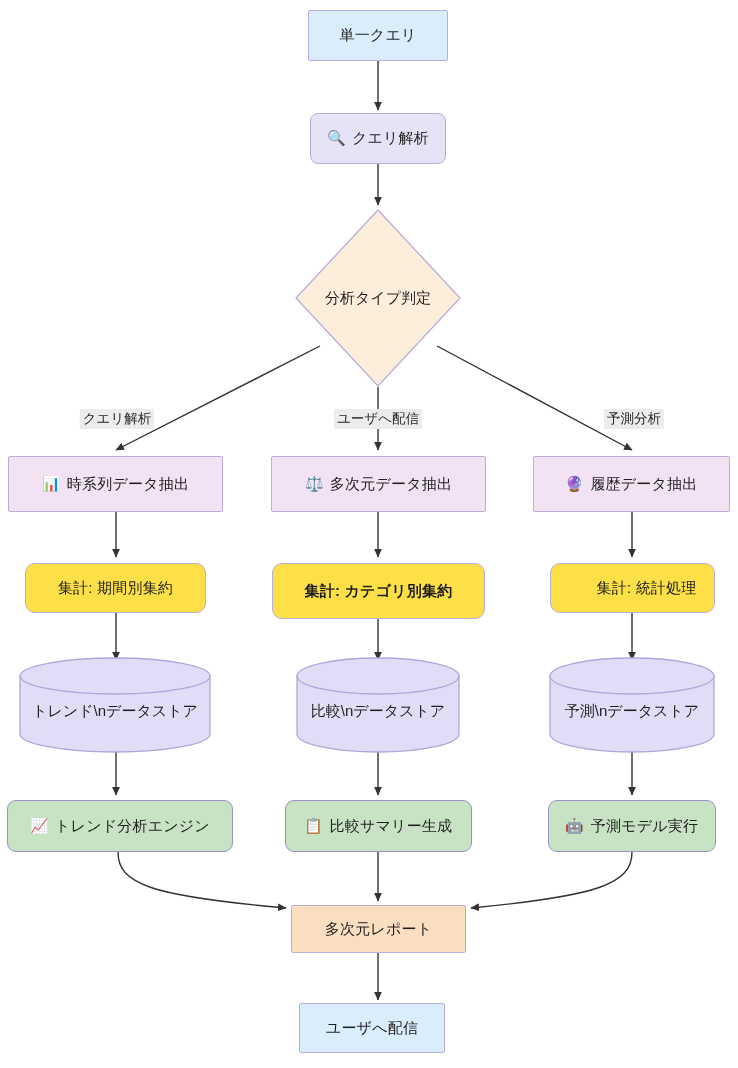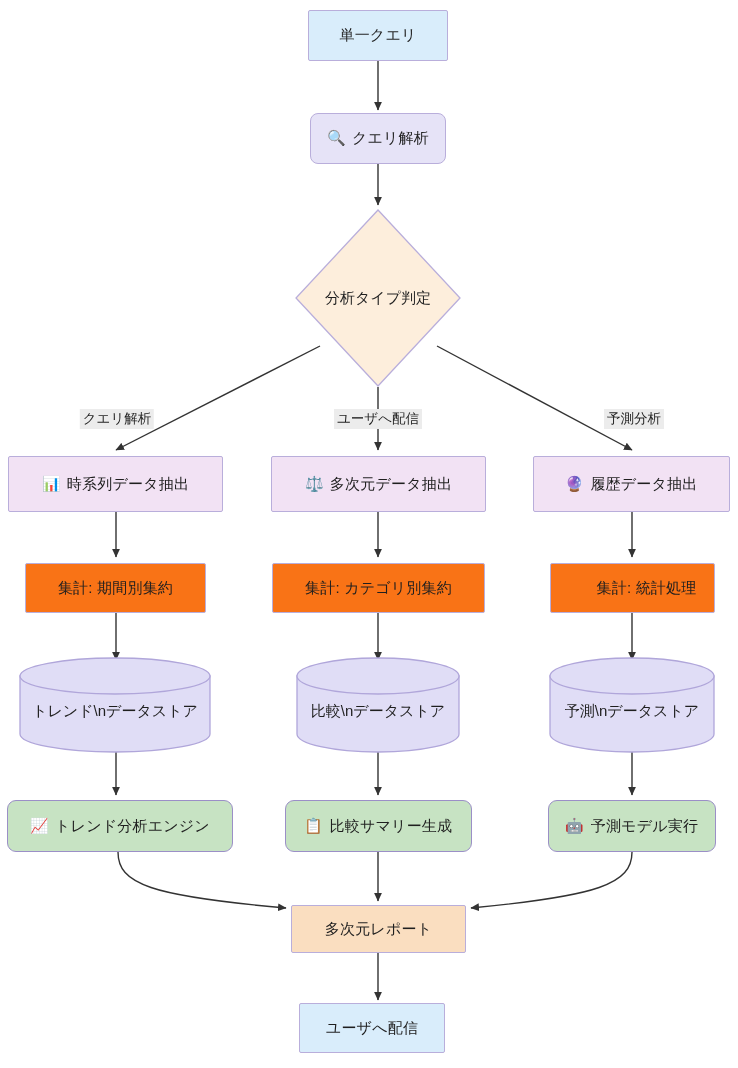--- a/index.html
+++ b/index.html
@@ -45,23 +45,23 @@
     background: #d9edfb;
     border: 1.3px solid #b9aedb;
     border-radius: 2px;
   }
   .n-lavender {
     background: #e6e3f7;
     border: 1.3px solid #b9aedb;
     border-radius: 8px;
   }
   .n-plain-lav {
-    background: #f97316;
-    border: 1.3px solid #b9aedb;
-    border-radius: 2px;
+    background: #fde047;
+    border: 1.3px solid #b9aedb;
+    border-radius: 10px;
   }
   .n-pink {
     background: #f2e2f4;
     border: 1.3px solid #b9aedb;
     border-radius: 2px;
   }
   .n-green {
     background: #c7e3c3;
     border: 1.3px solid #9b8fc7;
     border-radius: 9px;
@@ -203,21 +203,21 @@
     <span>多次元データ抽出</span>
   </div>
   <div class="node n-pink" style="left:533px; top:456px; width:197px; height:56px;">
     <span class="ico">🔮</span>
     <span>履歴データ抽出</span>
   </div>
 
   <div class="node n-plain-lav" style="left:25px; top:563px; width:181px; height:50px;">
     <span>集計: 期間別集約</span>
   </div>
-  <div class="node n-plain-lav" style="left:272px; top:563px; width:213px; height:50px;">
+  <div class="node n-plain-lav" style="left:272px; top:563px; width:213px; height:56px;font-weight:bold;">
     <span>集計: カテゴリ別集約</span>
   </div>
   <div class="node n-plain-lav" style="left:550px; top:563px; width:165px; height:50px;padding-left:28px;">
     <span>集計: 統計処理</span>
   </div>
 
   <div class="cyl-text" style="left:297px; top:697px; width:162px; height:28px;">
     <span>比較\nデータストア</span>
   </div>
   <div class="cyl-text" style="left:20px; top:697px; width:190px; height:28px;">

